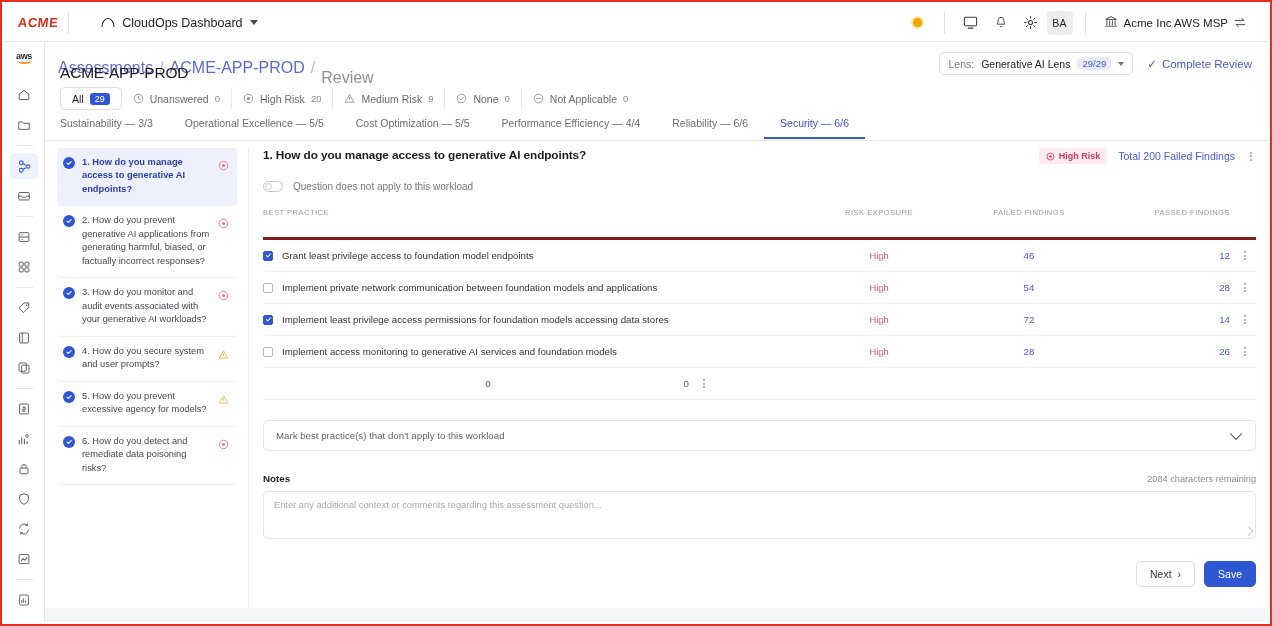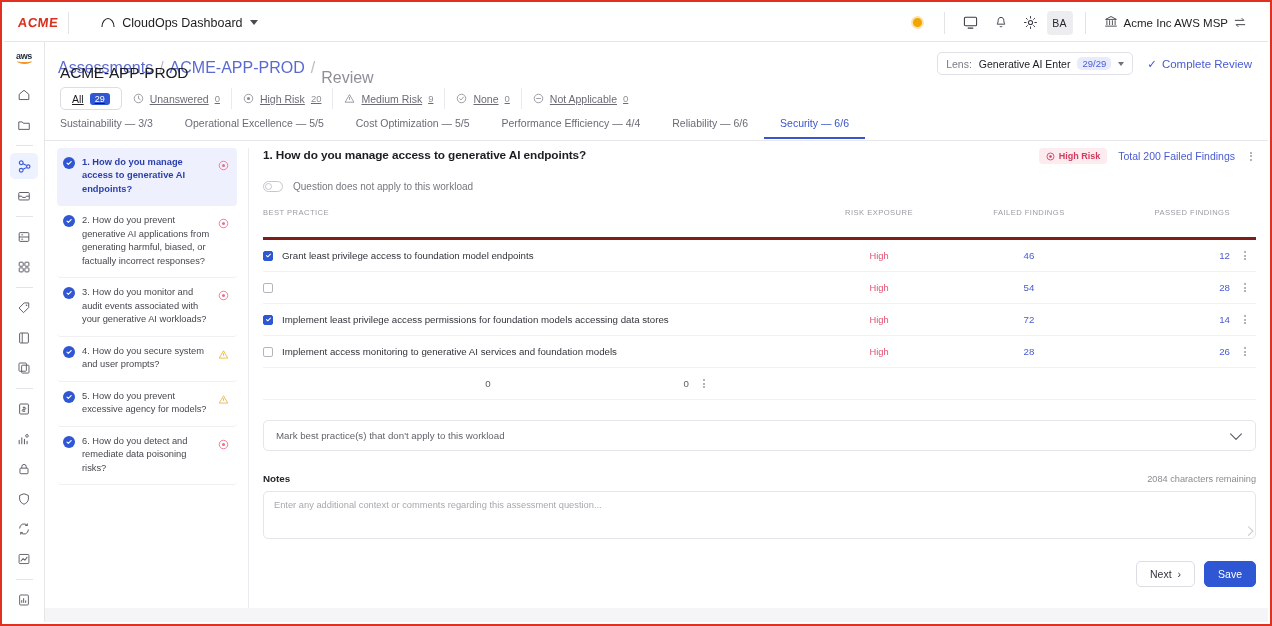--- a/index.html
+++ b/index.html
@@ -88,21 +88,21 @@
   .complete-review { display:flex;align-items:center;gap:5px;font-size:11.5px;color:#4a5bd0;cursor:pointer; }
 
   
   .filters {
     position:absolute; left:43px; top:82px; right:2px; height:29px;
     display:flex; align-items:center; padding-left:15px; gap:0;
   }
   .filter {
     display:flex;align-items:center;gap:6px;
     padding:4px 11px; font-size:10.5px; color:#6b6b76; cursor:pointer;
-    border-right:1px solid #eaeaee; height:21px;text-decoration:underline;
+    border-right:1px solid #eaeaee; height:21px;
   }
   .filter:last-child { border-right:none; }
   .filter.sel { color:#1c1c22; border:1px solid #dcdce2; border-radius:5px; background:#fff; height:23px; }
   .filter .cnt { font-size:9.5px; color:#8d8d97; }
   .filter.sel .cnt { background:#2f56d3; color:#fff; border-radius:3px; padding:1px 5px; font-size:9px; }
   .f-ico { width:11px; height:11px; display:block; }
 
   
   .pillars {
     position:absolute; left:43px; top:113px; right:2px; height:26px;
@@ -384,21 +384,21 @@
       <span class="sep">/</span>
       <a>ACME-APP-PROD</a>
       <span class="sep">/</span>
       <span class="cur">Review</span>
     </div>
     <div class="page-title">ACME-APP-PROD</div>
 
     <div class="head-right">
       <div class="lens-select">
         <span class="k">Lens:</span>
-        <span class="v">Generative AI Enter</span>
+        <span class="v">Generative AI Lens</span>
         <span class="lens-badge">29/29</span>
         <span class="caret-sm"></span>
       </div>
       <div class="complete-review">
         <span>✓</span>
         <span>Complete Review</span>
       </div>
     </div>
   </div>
 
@@ -614,20 +614,21 @@
             <i></i>
             <i></i>
             <i></i>
           </div>
         </div>
     </div>
 
     <div class="bp-row">
       <div class="bp-label col-bp">
         <span class="cb"></span>
+        <span>Implement private network communication between foundation models and applications</span>
       </div>
       <div class="col-risk risk-val">High</div>
       <div class="col-fail num">54</div>
       <div class="col-pass num">28</div>
       <div class="col-kb">
           <div class="kebab">
             <i></i>
             <i></i>
             <i></i>
           </div>

